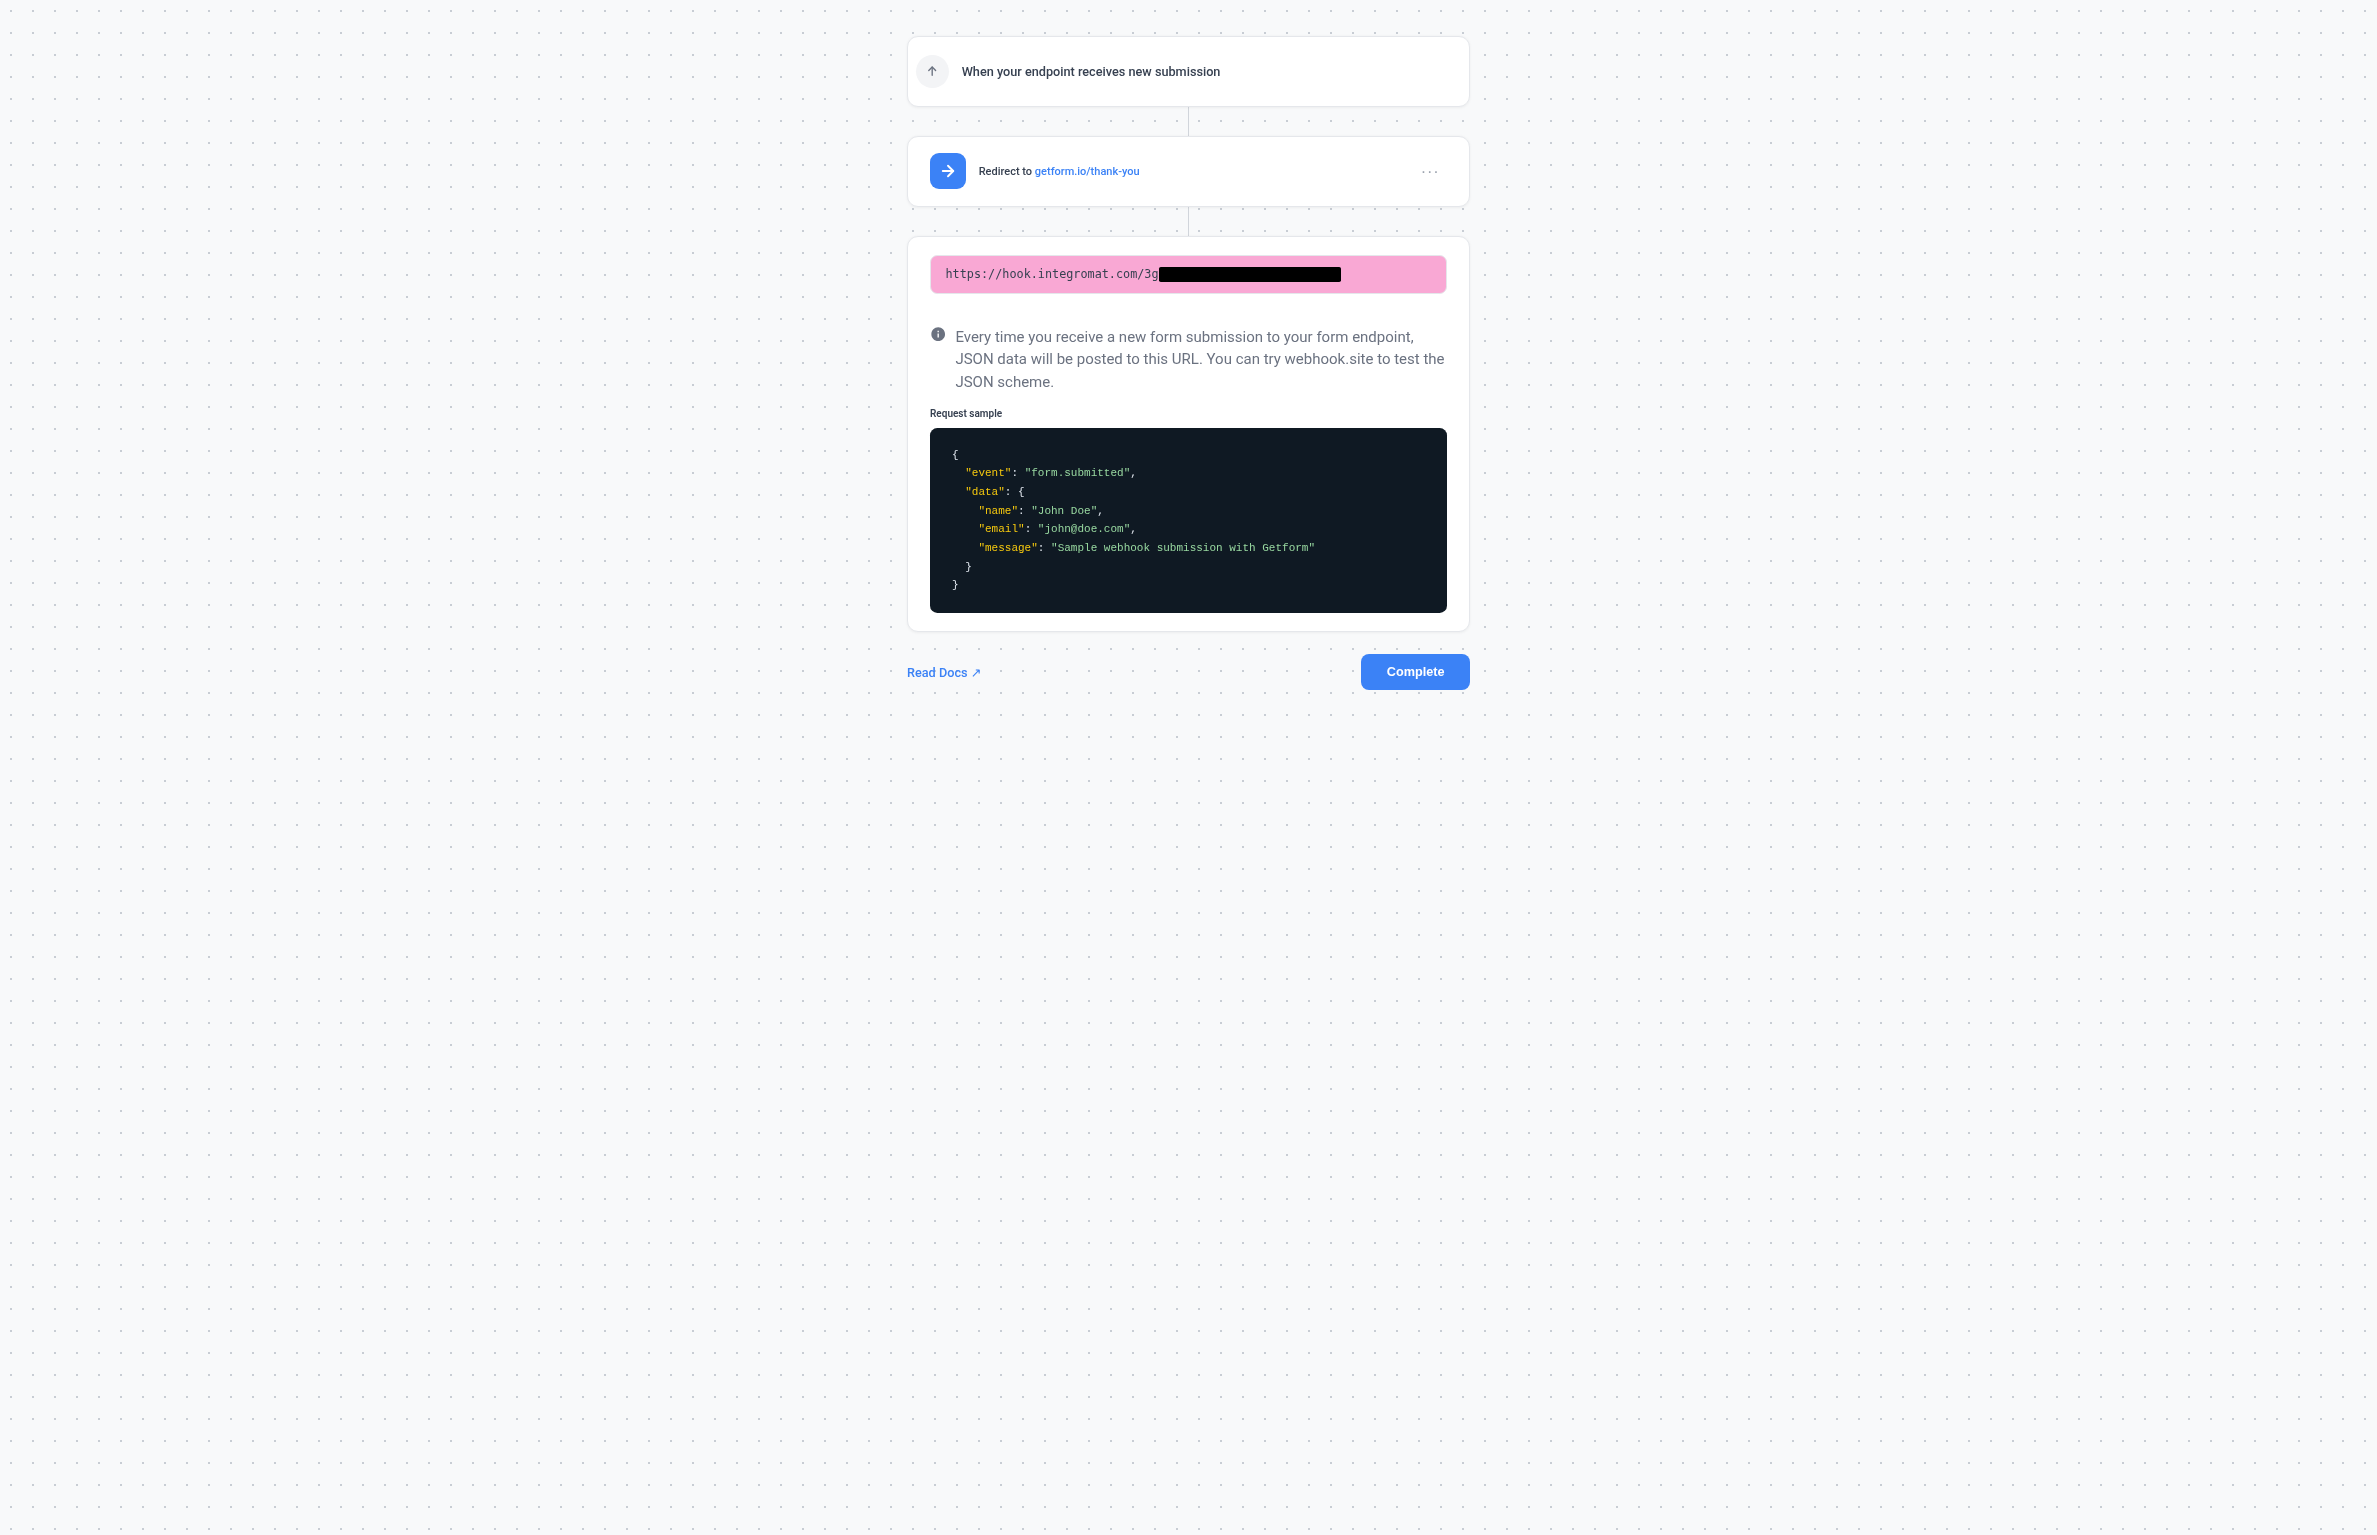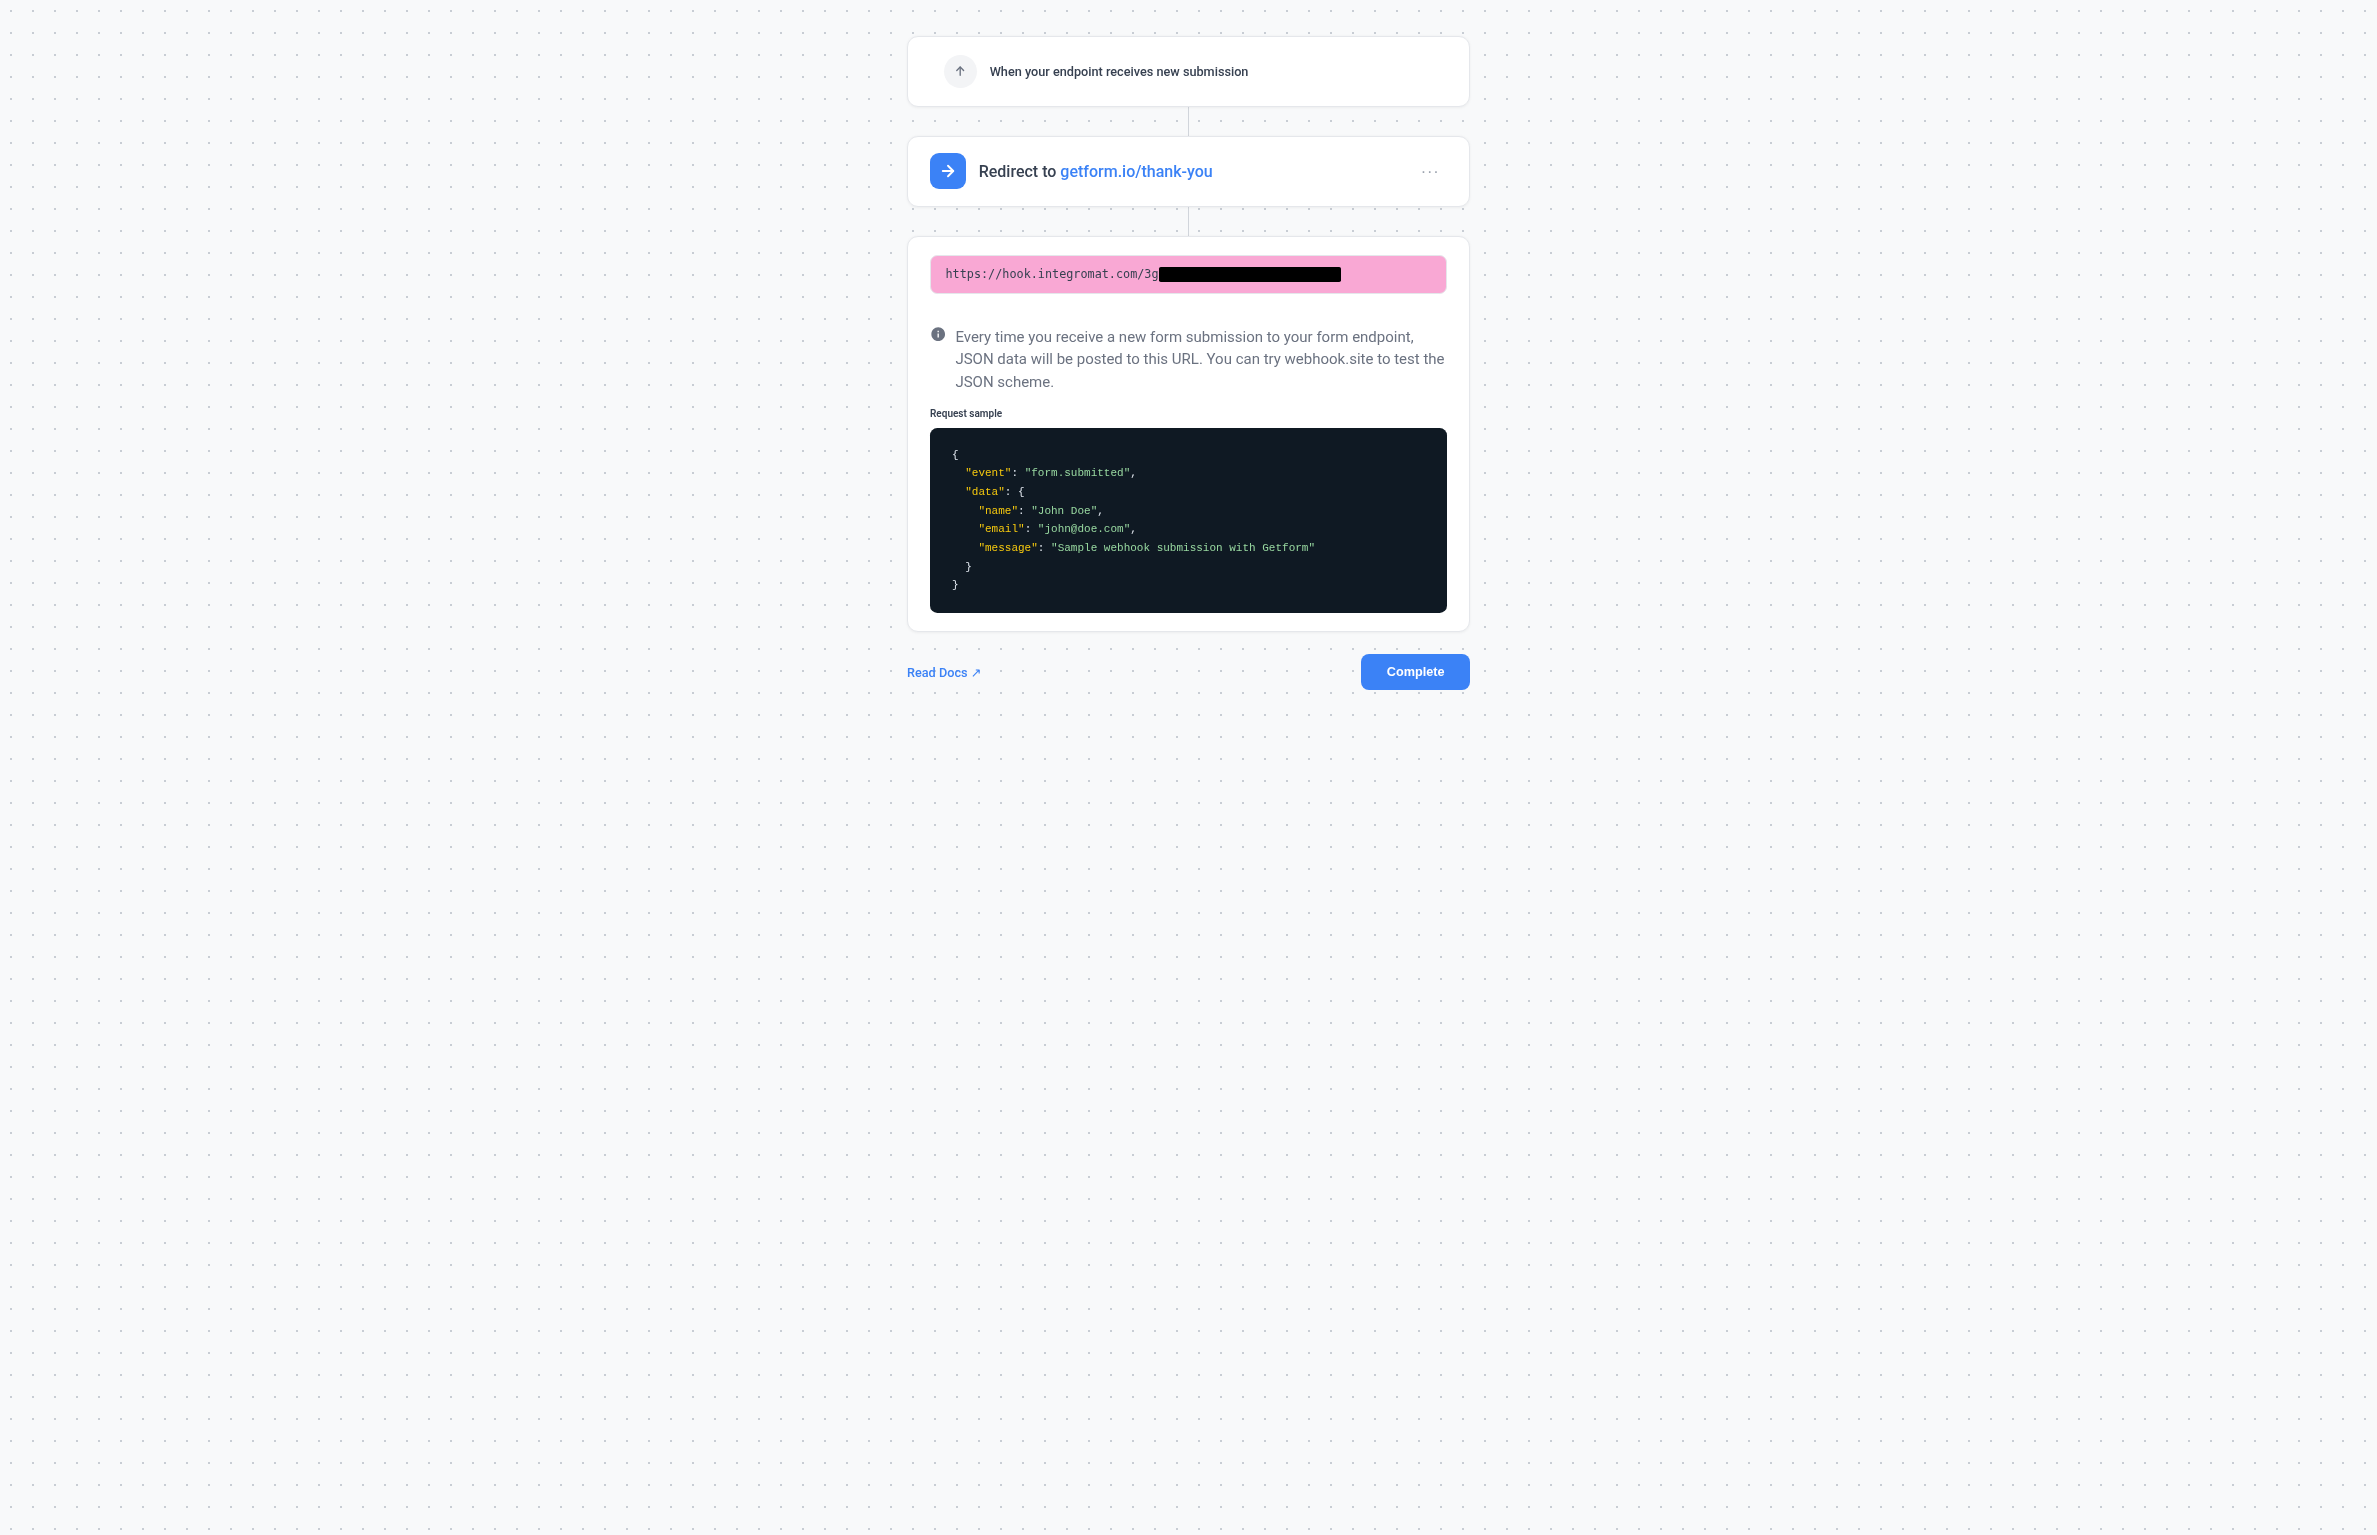--- a/index.html
+++ b/index.html
@@ -90,21 +90,21 @@
     
     .connector {
       width: 0.9px;
       height: 29px;
       background: #d1d5db;
       margin: 0 auto;
     }
 
     
     .trigger-card {
-      padding: 18px 36px;
+      padding: 18px 8px;
       display: flex;
       align-items: center;
       gap: 12.7px;
     }
 
     .trigger-icon {
       width: 33px;
       height: 33px;
       background: #f3f4f6;
       border-radius: 50%;
@@ -145,21 +145,21 @@
       flex-shrink: 0;
     }
 
     .action-icon-blue svg {
       width: 18px;
       height: 18px;
       color: white;
     }
 
     .redirect-text {
-      font-size: 16px;
+      font-size: 11px;
       font-weight: 500;
       color: #374151;
       flex: 1;
     }
 
     .redirect-link {
       color: #3b82f6;
       text-decoration: none;
     }
 

